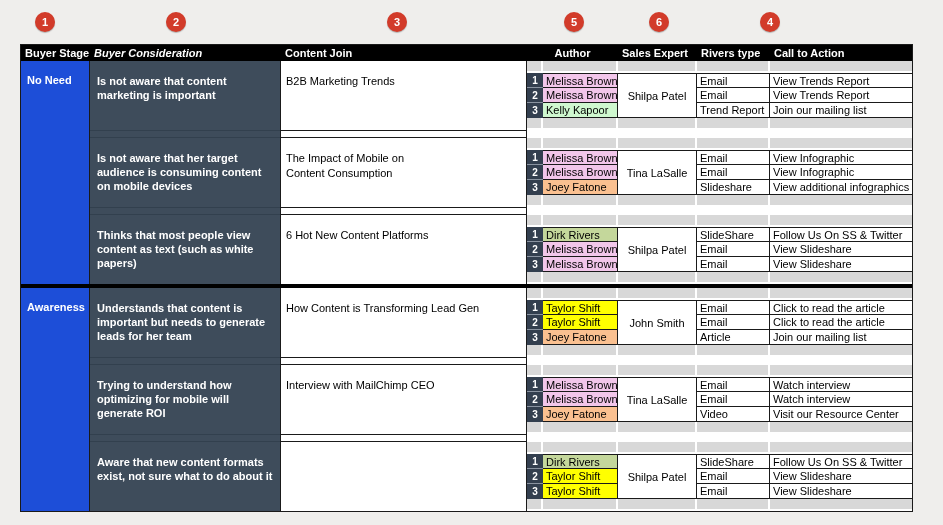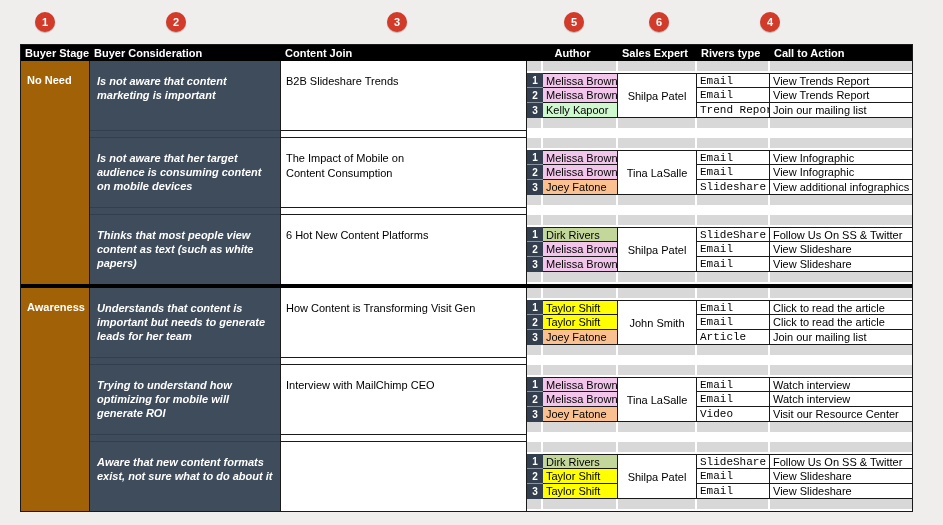--- a/index.html
+++ b/index.html
@@ -25,42 +25,42 @@
   .sheet {
     position: absolute; left: 20px; top: 44px; width: 893px;
     border: 1px solid #1a1a1a; background: #ffffff;
   }
 
   
   .hdr { display: flex; height: 16px; background: #000; color: #fff;
          font-size: 11px; font-weight: bold; line-height: 16px; }
   .hdr > div { padding-left: 4px; white-space: nowrap; overflow: hidden; }
   .h-stage { width: 69px; }
-  .h-cons  { width: 191px; }
+  .h-cons  { width: 191px; font-style: italic; }
   .h-topic { width: 246px; }
   .h-author{ width: 91px; text-align: center; padding-left: 0 !important; }
   .h-expert{ width: 79px; }
   .h-type  { width: 73px; }
   .h-cta   { width: 142px; }
 
   .group { display: flex; height: 223px; }
   .group-divider { height: 4px; background: #000; }
 
   
   .stage-cell {
-    width: 69px; background: #a16207; color: #fff;
+    width: 69px; background: #1d4ed8; color: #fff;
     font-size: 11px; font-weight: bold; padding: 13px 5px 0 6px;
     border-right: 1px solid #1a1a1a;
   }
 
   
   .cons-col { width: 191px; background: #3e4c5b; display: flex; flex-direction: column;
               border-right: 1px solid #1a1a1a; }
   .cons-block { height: 69px; color: #fff; font-size: 11px; font-weight: bold;
-                line-height: 14px; padding: 13px 6px 0 7px; font-style: italic; }
+                line-height: 14px; padding: 13px 6px 0 7px; }
   .cons-spacer { height: 8px; border-top: 1px solid #32404e; border-bottom: 1px solid #32404e; }
 
   
   .topic-col { width: 246px; background: #fff; display: flex; flex-direction: column;
                border-right: 1px solid #1a1a1a; }
   .topic-block { height: 69px; color: #000; font-size: 11px; line-height: 15px;
                  padding: 13px 6px 0 5px; white-space: pre-line; }
   .topic-spacer { height: 8px; border-top: 1px solid #1a1a1a; border-bottom: 1px solid #1a1a1a; }
 
   
@@ -80,21 +80,21 @@
   .num-col .num-cell:last-child { border-bottom: none; }
   .author-col { width: 75px; }
   .author-cell { height: 29px; font-size: 11px; line-height: 14px; padding-left: 3px;
                  color: #000; border-bottom: 1px solid #1a1a1a; border-right: 1px solid #1a1a1a;
                  white-space: nowrap; overflow: hidden; }
   .author-col .author-cell:first-child { border-top: 1px solid #1a1a1a; }
   .expert-cell { width: 79px; background: #fff; font-size: 11px; color: #000;
                  display: flex; align-items: center; justify-content: center;
                  border-top: 1px solid #1a1a1a; border-bottom: 1px solid #1a1a1a;
                  border-right: 1px solid #1a1a1a; text-align: center; }
-  .type-col { width: 73px; font-family: Liberation Mono, monospace; }
+  .type-col { width: 73px; }
   .type-cell { height: 15px; font-size: 11px; line-height: 14px; padding-left: 3px;
                border-bottom: 1px solid #1a1a1a; border-right: 1px solid #1a1a1a;
                white-space: nowrap; overflow: hidden; }
   .type-col .type-cell:first-child, .cta-col .cta-cell:first-child { border-top: 1px solid #1a1a1a; }
   .cta-col { width: 142px; }
   .cta-cell { height: 28px; font-size: 11px; line-height: 14px; padding-left: 3px;
               border-bottom: 1px solid #1a1a1a; white-space: nowrap; overflow: hidden; }
   .right-spacer { height: 8px; background: #fff; }
 </style>
 </head>
@@ -126,21 +126,21 @@
 
       <div class="cons-col">
         <div class="cons-block">Is not aware that content marketing is important</div>
         <div class="cons-spacer"></div>
         <div class="cons-block">Is not aware that her target audience is consuming content on mobile devices</div>
         <div class="cons-spacer"></div>
         <div class="cons-block">Thinks that most people view content as text (such as white papers)</div>
       </div>
 
       <div class="topic-col">
-        <div class="topic-block">B2B Slideshare Trends</div>
+        <div class="topic-block">B2B Marketing Trends</div>
         <div class="topic-spacer"></div>
         <div class="topic-block">The Impact of Mobile on
 Content Consumption</div>
         <div class="topic-spacer"></div>
         <div class="topic-block">6 Hot New Content Platforms</div>
       </div>
 
       <div class="right-col">
 
         <div class="pad-row">
@@ -268,21 +268,21 @@
 
       <div class="cons-col">
         <div class="cons-block">Understands that content is important but needs to generate leads for her team</div>
         <div class="cons-spacer"></div>
         <div class="cons-block">Trying to understand how optimizing for mobile will generate ROI</div>
         <div class="cons-spacer"></div>
         <div class="cons-block">Aware that new content formats exist, not sure what to do about it</div>
       </div>
 
       <div class="topic-col">
-        <div class="topic-block">How Content is Transforming Visit Gen</div>
+        <div class="topic-block">How Content is Transforming Lead Gen</div>
         <div class="topic-spacer"></div>
         <div class="topic-block">Interview with MailChimp CEO</div>
         <div class="topic-spacer"></div>
       </div>
 
       <div class="right-col">
 
         <div class="pad-row">
             <div class="p-num"></div>
             <div class="p-author"></div>

